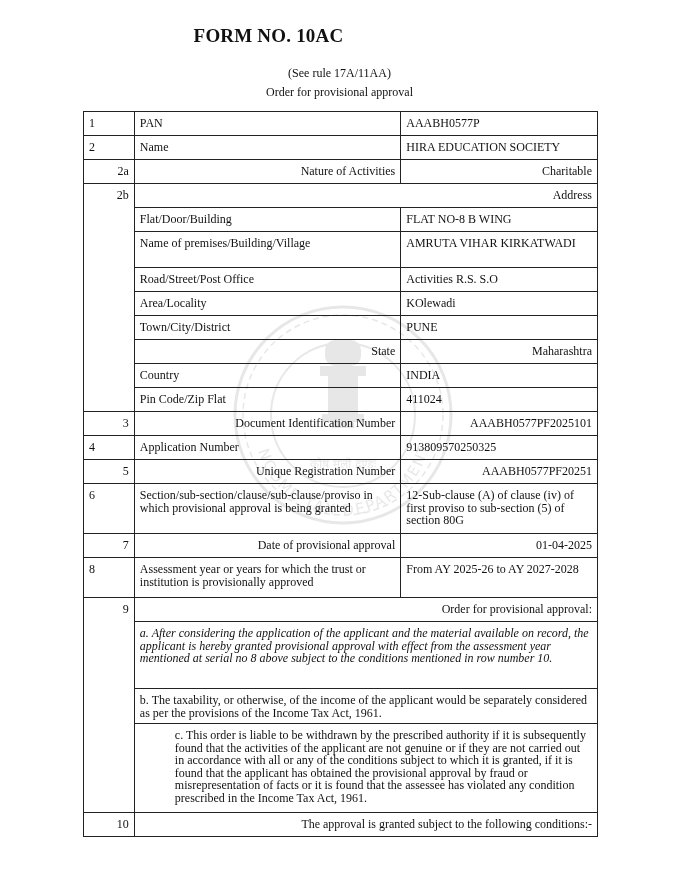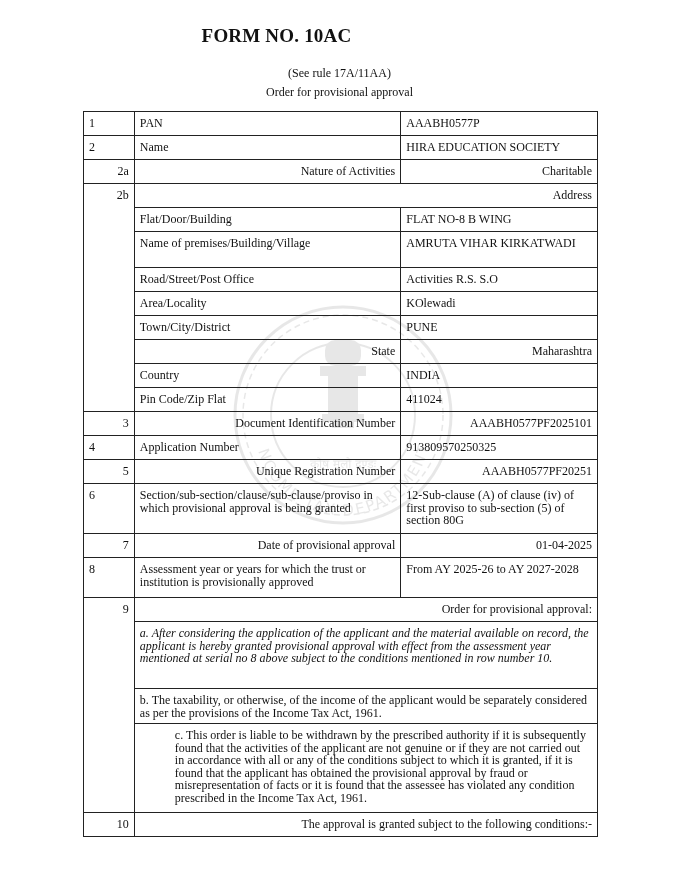--- a/index.html
+++ b/index.html
@@ -10,21 +10,21 @@
     body {
       width: 679px;
       height: 882px;
       position: relative;
       overflow: hidden;
       font-family: "Liberation Serif", "DejaVu Serif", serif;
       color: #111111;
     }
     .form-title {
       position: absolute;
-      left: 8px;
+      left: 0;
       width: 537px;
       top: 25px;
       text-align: center;
       font-weight: bold;
       font-size: 19px;
       letter-spacing: 0.2px;
     }
     .subtitle {
       position: absolute;
       left: 0;

